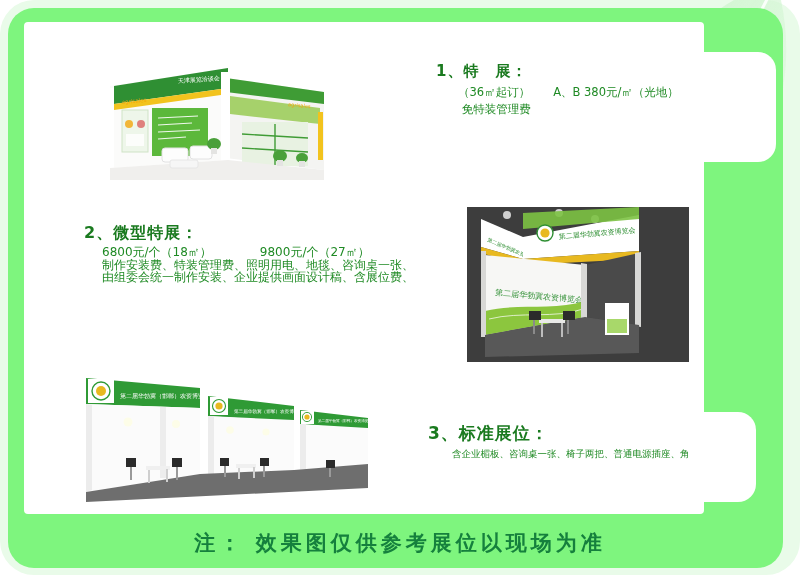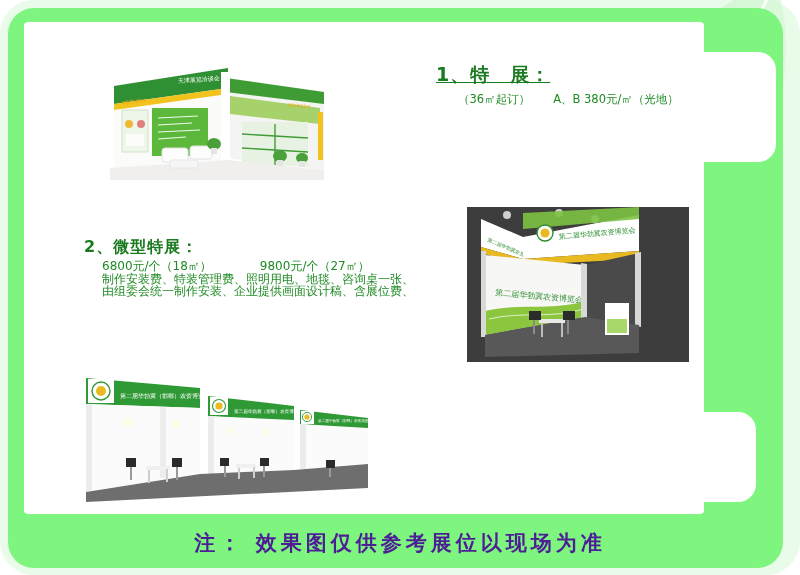--- a/index.html
+++ b/index.html
@@ -47,43 +47,43 @@
   }
   .bubble .tail{
     position:absolute;left:-20px;top:22px;width:0;height:0;
     border-top:17px solid transparent;border-bottom:17px solid transparent;
     border-right:21px solid #ffffff;
   }
   .bubble-1{left:414px;top:52px;width:362px;height:110px;}
   .bubble-3{left:406px;top:412px;width:350px;height:90px;}
 
   .bubble-2{
-    position:absolute;left:66px;top:231px;width:316px;height:98px;
+    position:absolute;left:66px;top:217px;width:316px;height:98px;
     background:#ffffff;border-radius:4px;
   }
 
   .hd{
     color:#1a7a1f;font-weight:bold;letter-spacing:1px;
     white-space:pre;
   }
-  .hd-1{font-size:19px;padding:10px 0 0 22px;text-decoration:underline;}
+  .hd-1{font-size:15px;padding:10px 0 0 22px;}
   .hd-2{font-size:16px;padding:6px 0 0 18px;}
   .hd-3{font-size:17px;padding:10px 0 0 22px;}
 
   .ln{
     color:#1f8a24;white-space:pre;
   }
   .b1-body{padding:3px 16px 0 44px;font-size:11.5px;line-height:17px;}
   .b2-body{padding:2px 0 0 36px;font-size:12px;line-height:12.5px;}
   .b3-body{padding:2px 0 0 46px;font-size:9.5px;line-height:13px;}
 
   
   .note{
     position:absolute;left:0;top:529px;width:800px;text-align:center;
-    color:#4c1d95;font-size:21px;font-weight:bold;letter-spacing:4px;
+    color:#15803d;font-size:21px;font-weight:bold;letter-spacing:4px;
     white-space:pre;
   }
 </style>
 </head>
 <body>
 
 <div id="page">
 
   <div class="pale-canvas"></div>
 
@@ -261,33 +261,36 @@
       <rect x="258" y="94" width="9" height="8" fill="#2b2b2b"></rect>
       <rect x="261" y="102" width="2" height="9" fill="#9a9a9a"></rect>
     </svg>
   </div>
 
   <div class="bubble bubble-1">
     <div class="tail"></div>
     <div class="hd hd-1"><span>1、</span><span>特　展：</span></div>
     <div class="b1-body">
       <div class="ln">（36㎡起订）　　A、B 380元/㎡（光地）</div>
+      <div class="ln"> 免特装管理费</div>
     </div>
   </div>
 
   <div class="bubble-2">
     <div class="hd hd-2"><span>2、</span><span>微型特展：</span></div>
     <div class="b2-body">
       <div class="ln">6800元/个（18㎡）　　　　9800元/个（27㎡）</div>
       <div class="ln">制作安装费、特装管理费、照明用电、地毯、咨询桌一张、</div>
       <div class="ln">由组委会统一制作安装、企业提供画面设计稿、含展位费、</div>
     </div>
   </div>
 
   <div class="bubble bubble-3">
     <div class="tail"></div>
+    <div class="hd hd-3"><span>3、</span><span>标准展位：</span></div>
     <div class="b3-body">
+      <div class="ln">含企业楣板、咨询桌一张、椅子两把、普通电源插座、角</div>
     </div>
   </div>
 
   <div class="note">注： 效果图仅供参考展位以现场为准</div>
 
 </div>
 
 </body></html>

